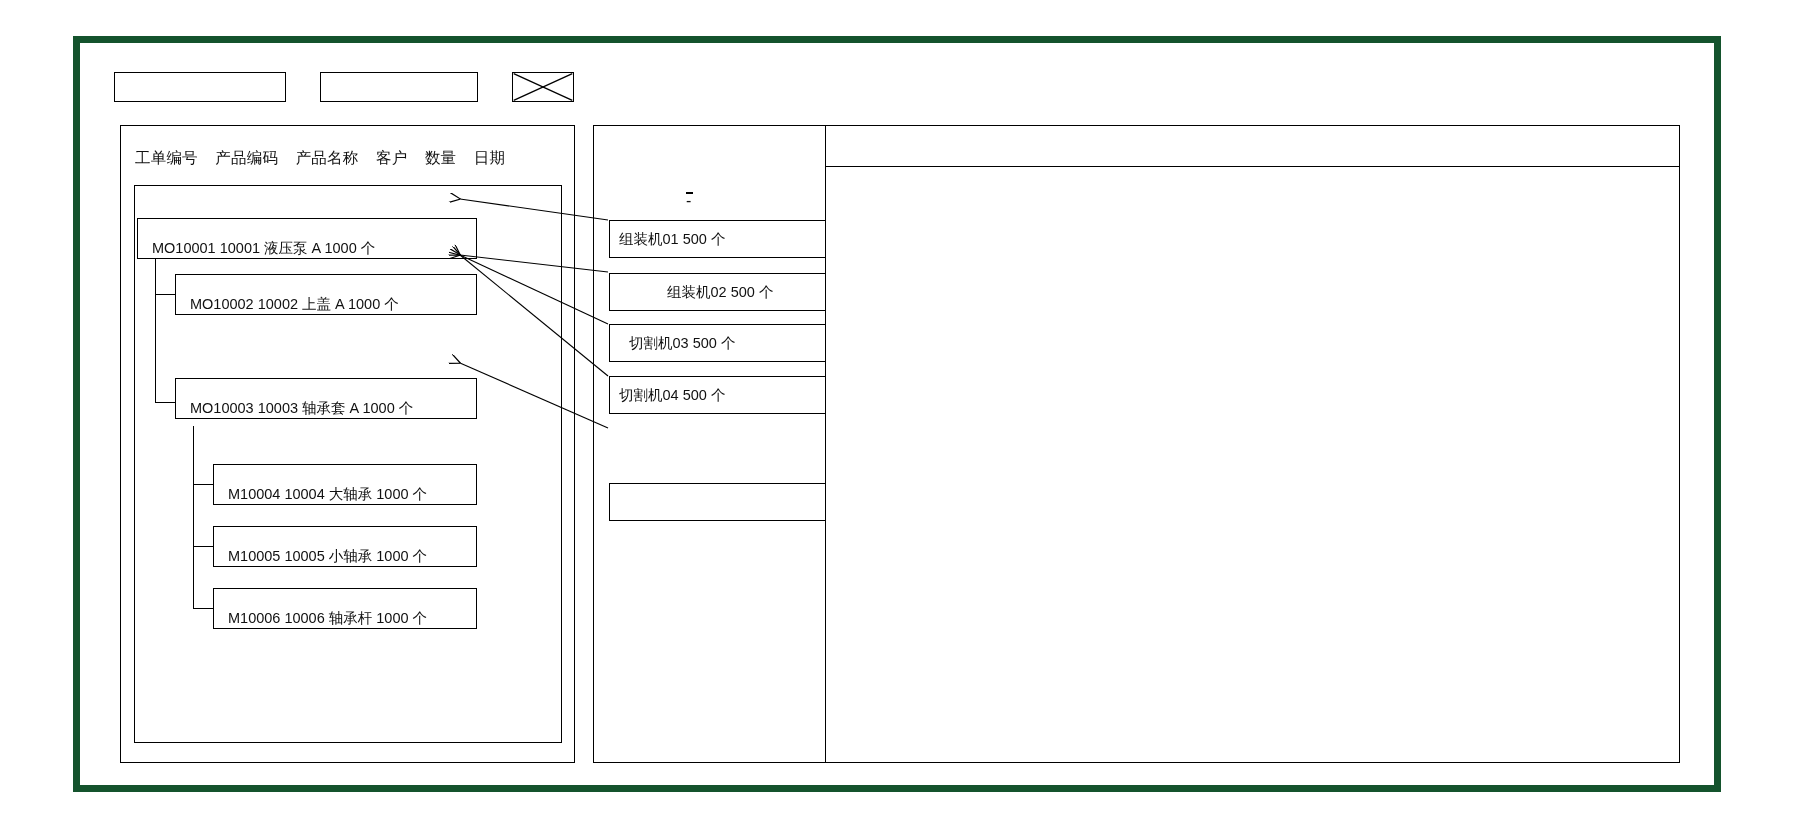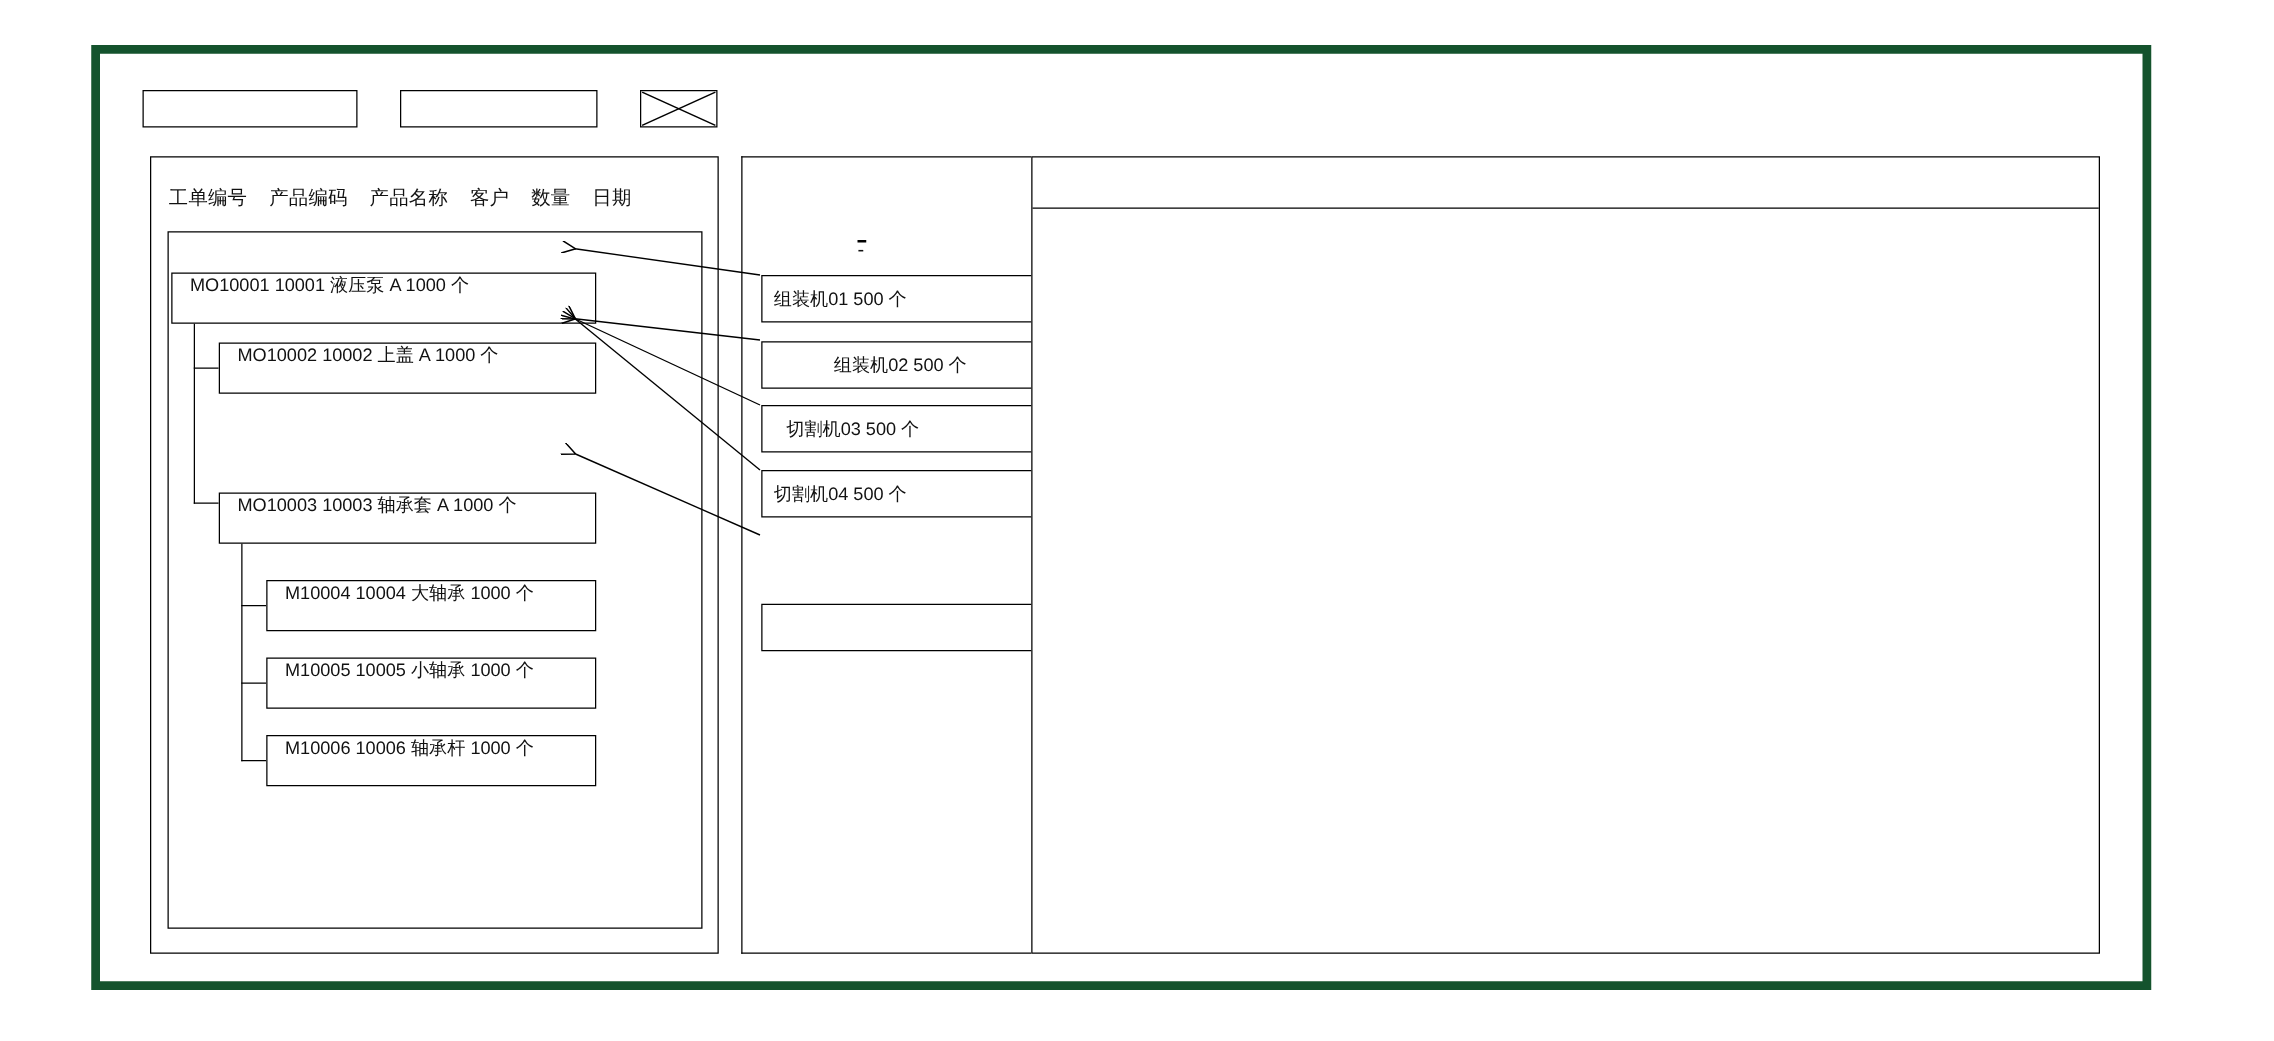--- a/index.html
+++ b/index.html
@@ -94,21 +94,21 @@
   }
 
   
   .tree-node {
     position: absolute;
     border: 1.3px solid #000000;
     box-sizing: border-box;
     background: #ffffff;
     font-size: 14.5px;
     display: flex;
-    align-items: flex-start;
+    align-items: flex-end;
     white-space: nowrap;
     color: #111;
   }
   .tree-node .node-text { padding-left: 14px; }
 
   
   .tline {
     position: absolute;
     background: #000000;
   }
@@ -224,21 +224,21 @@
       <div class="tline h" style="left:58px; top:422px; width:20px;"></div>
 
       <div class="tree-node" style="left:2px; top:32px; width:340px; height:41px;">
         <span class="node-text">MO10001    10001   液压泵   A    1000  个</span>
       </div>
 
       <div class="tree-node" style="left:40px; top:88px; width:302px; height:41px;">
         <span class="node-text">MO10002  10002   上盖   A   1000   个</span>
       </div>
 
-      <div class="tree-node" style="left:40px; top:208px; width:302px; height:41px;">
+      <div class="tree-node" style="left:40px; top:192px; width:302px; height:41px;">
         <span class="node-text">MO10003  10003   轴承套 A    1000    个</span>
       </div>
 
       <div class="tree-node" style="left:78px; top:278px; width:264px; height:41px;">
         <span class="node-text">M10004 10004  大轴承  1000   个</span>
       </div>
 
       <div class="tree-node" style="left:78px; top:340px; width:264px; height:41px;">
         <span class="node-text">M10005  10005  小轴承  1000   个</span>
       </div>

